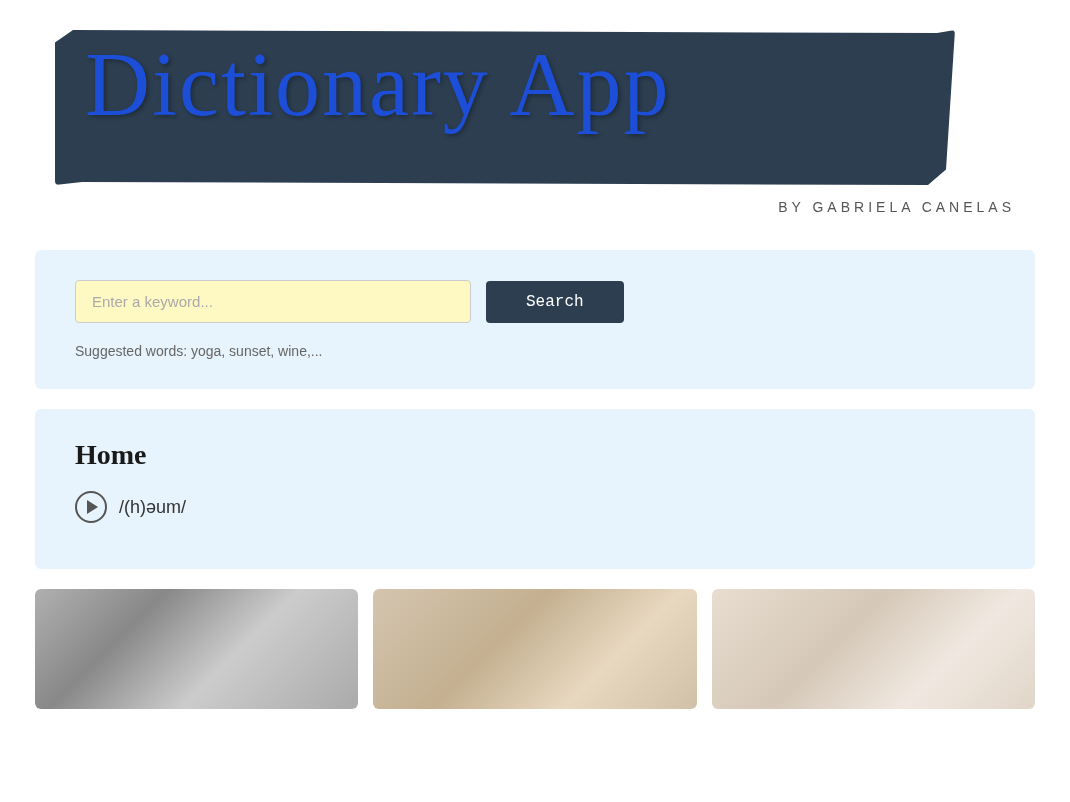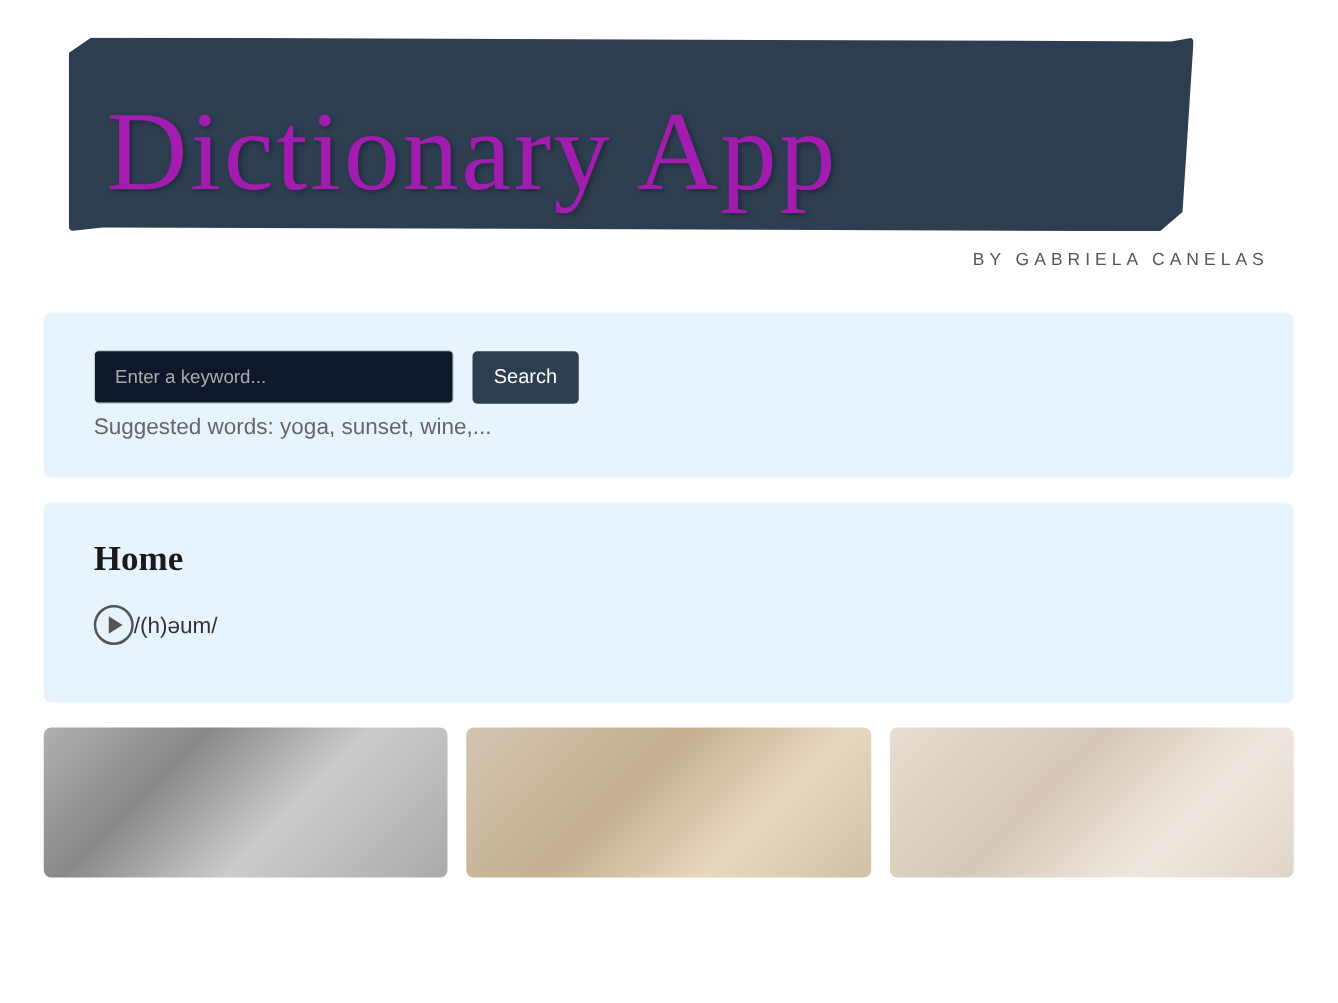--- a/index.html
+++ b/index.html
@@ -43,27 +43,26 @@
       border-radius: 4px;
       clip-path: polygon(0 8%, 2% 0%, 98% 2%, 100% 0%, 99% 90%, 97% 100%, 3% 98%, 0 100%);
     }
 
     .logo-text {
       position: absolute;
       top: 20px;
       left: 30px;
       font-family: 'Brush Script MT', cursive;
       font-size: 90px;
-      color: #a21caf;
+      color: #1d4ed8;
       font-weight: normal;
       letter-spacing: 2px;
       text-shadow: 2px 2px 4px rgba(0,0,0,0.3);
       z-index: 2;
       line-height: 1;
-      margin-top: 37px;
     }
 
     .subtitle {
       position: absolute;
       bottom: 5px;
       right: 0;
       font-family: 'Arial', sans-serif;
       font-size: 14px;
       letter-spacing: 4px;
       color: #555;
@@ -78,48 +77,48 @@
       padding: 30px 40px;
     }
 
     .search-row {
       display: flex;
       align-items: center;
       gap: 15px;
     }
 
     .search-input {
-      width: 288px;
+      width: 396px;
       padding: 12px 16px;
       font-size: 15px;
       border: 1px solid #ccc;
       border-radius: 4px;
       color: #888;
-      background: #0f172a;
+      background: #fef9c3;
       outline: none;
     }
 
     .search-input::placeholder {
       color: #aaa;
     }
 
     .search-button {
       background-color: #2c3e50;
       color: #ffffff;
       border: none;
-      padding: 12px 17px;
+      padding: 12px 40px;
       font-size: 16px;
       border-radius: 4px;
       cursor: pointer;
-      font-family: Liberation Sans, sans-serif;
+      font-family: Liberation Mono, monospace;
     }
 
     .suggested-words {
-      margin-top: 8px;
-      font-size: 18px;
+      margin-top: 20px;
+      font-size: 14px;
       color: #666;
       font-family: 'Arial', sans-serif;
     }
 
     
     .definition-section {
       background-color: #e8f4fd;
       margin: 20px 35px;
       border-radius: 6px;
       padding: 30px 40px;
@@ -129,21 +128,21 @@
       font-size: 28px;
       font-weight: bold;
       color: #1a1a1a;
       font-family: Liberation Serif, serif;
       margin-bottom: 20px;
     }
 
     .pronunciation {
       display: flex;
       align-items: center;
-      gap: 0;
+      gap: 12px;
       margin-bottom: 16px;
     }
 
     .play-icon {
       width: 32px;
       height: 32px;
       border-radius: 50%;
       border: 2px solid #555;
       display: flex;
       align-items: center;

